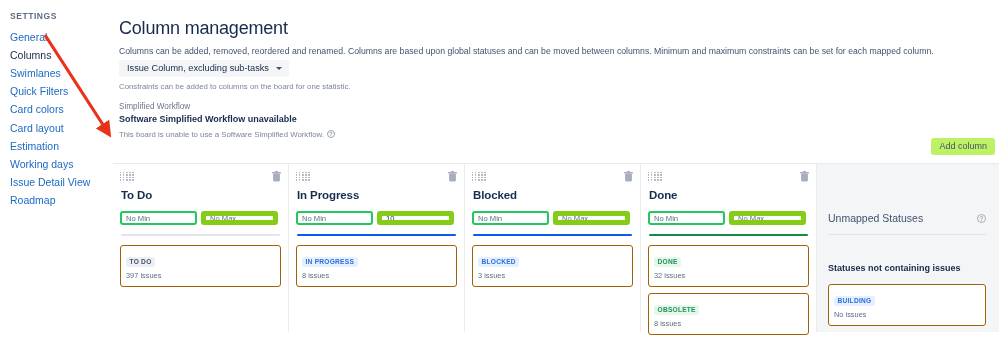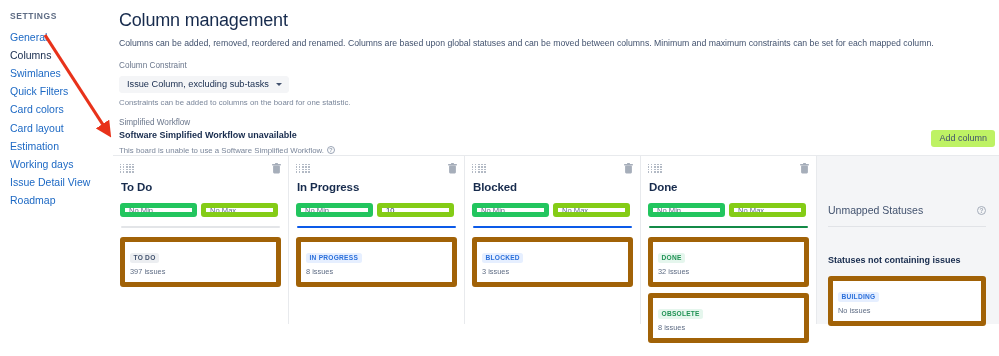--- a/index.html
+++ b/index.html
@@ -23,21 +23,21 @@
     letter-spacing: 0.55px; text-transform: uppercase;
     margin: 2px 0 6px 0; line-height: 12px;
   }
   .sidebar-item {
     font-size: 10.5px; line-height: 13px; color: #1d69c4;
     padding: 2.6px 0; cursor: pointer; white-space: nowrap;
   }
   .sidebar-item.active { color: #172b4d; font-weight: 400; }
 
   
-  .main { position: absolute; left: 113px; top: 0; width: 886px; height: 324px; }
+  .main { position: absolute; left: 113px; top: 8px; width: 886px; height: 324px; }
 
   .page-title {
     font-size: 18px; font-weight: 500; color: #172b4d;
     margin: 8px 0 0 6px; line-height: 24px; letter-spacing: -0.2px;
   }
   .page-desc {
     font-size: 8.7px; color: #42526e; margin: 5px 0 0 6px;
     line-height: 12px; white-space: nowrap;
   }
 
@@ -103,27 +103,27 @@
     font-size: 11.5px; font-weight: 700; color: #172b4d;
     margin: 4px 0 0 1px; line-height: 16px; letter-spacing: -0.1px;
   }
   .constraints { display: flex; gap: 4px; margin-top: 8px; }
   .cinput {
     width: 77px; height: 14px; border-radius: 3px;
     font-size: 7.6px; color: #172b4d; font-family: inherit;
     padding: 0 4px; background: #fff; outline: none;
   }
   .cinput::placeholder { color: #5e6c84; opacity: 1; }
-  .cinput.min { border: 5px solid #22c55e; }
+  .cinput.min { border: 2px solid #22c55e; }
   .cinput.max { border: 5px solid #84cc16; }
 
   .divider { height: 2px; margin: 9px 1px 0 1px; border-radius: 1px; }
 
   .status-card {
-    border: 5px solid #a16207; border-radius: 3px; background: #fff;
+    border: 1px solid #a16207; border-radius: 3px; background: #fff;
     padding: 4px 5px 5px 5px; margin-top: 9px;
   }
   .status-card + .status-card { margin-top: 6px; }
   .badge {
     display: inline-block; font-size: 6.6px; font-weight: 700;
     letter-spacing: 0.25px; padding: 1.5px 3.5px 1px 3.5px;
     border-radius: 2.5px; line-height: 8px;
   }
   .badge.grey  { background: #eceef1; color: #42526e; }
   .badge.blue  { background: #e6efff; color: #2a6fdb; }
@@ -172,21 +172,20 @@
         <div class="sidebar-item">Issue Detail View</div>
         <div class="sidebar-item">Roadmap</div>
       </div>
   </div>
 
   <div class="main">
 
     <div class="page-title">Column management</div>
     <div class="page-desc">Columns can be added, removed, reordered and renamed. Columns are based upon global statuses and can be moved between columns. Minimum and maximum constraints can be set for each mapped column.</div>
 
-    <div class="field-label">Column Constraint</div>
     <div class="select-wrap">
       <div class="select-box">
         <span>Issue Column, excluding sub-tasks</span>
         <span class="chev"></span>
       </div>
     </div>
     <div class="hint">Constraints can be added to columns on the board for one statistic.</div>
 
     <div class="sub-label">Simplified Workflow</div>
     <div class="sw-title">Software Simplified Workflow unavailable</div>

